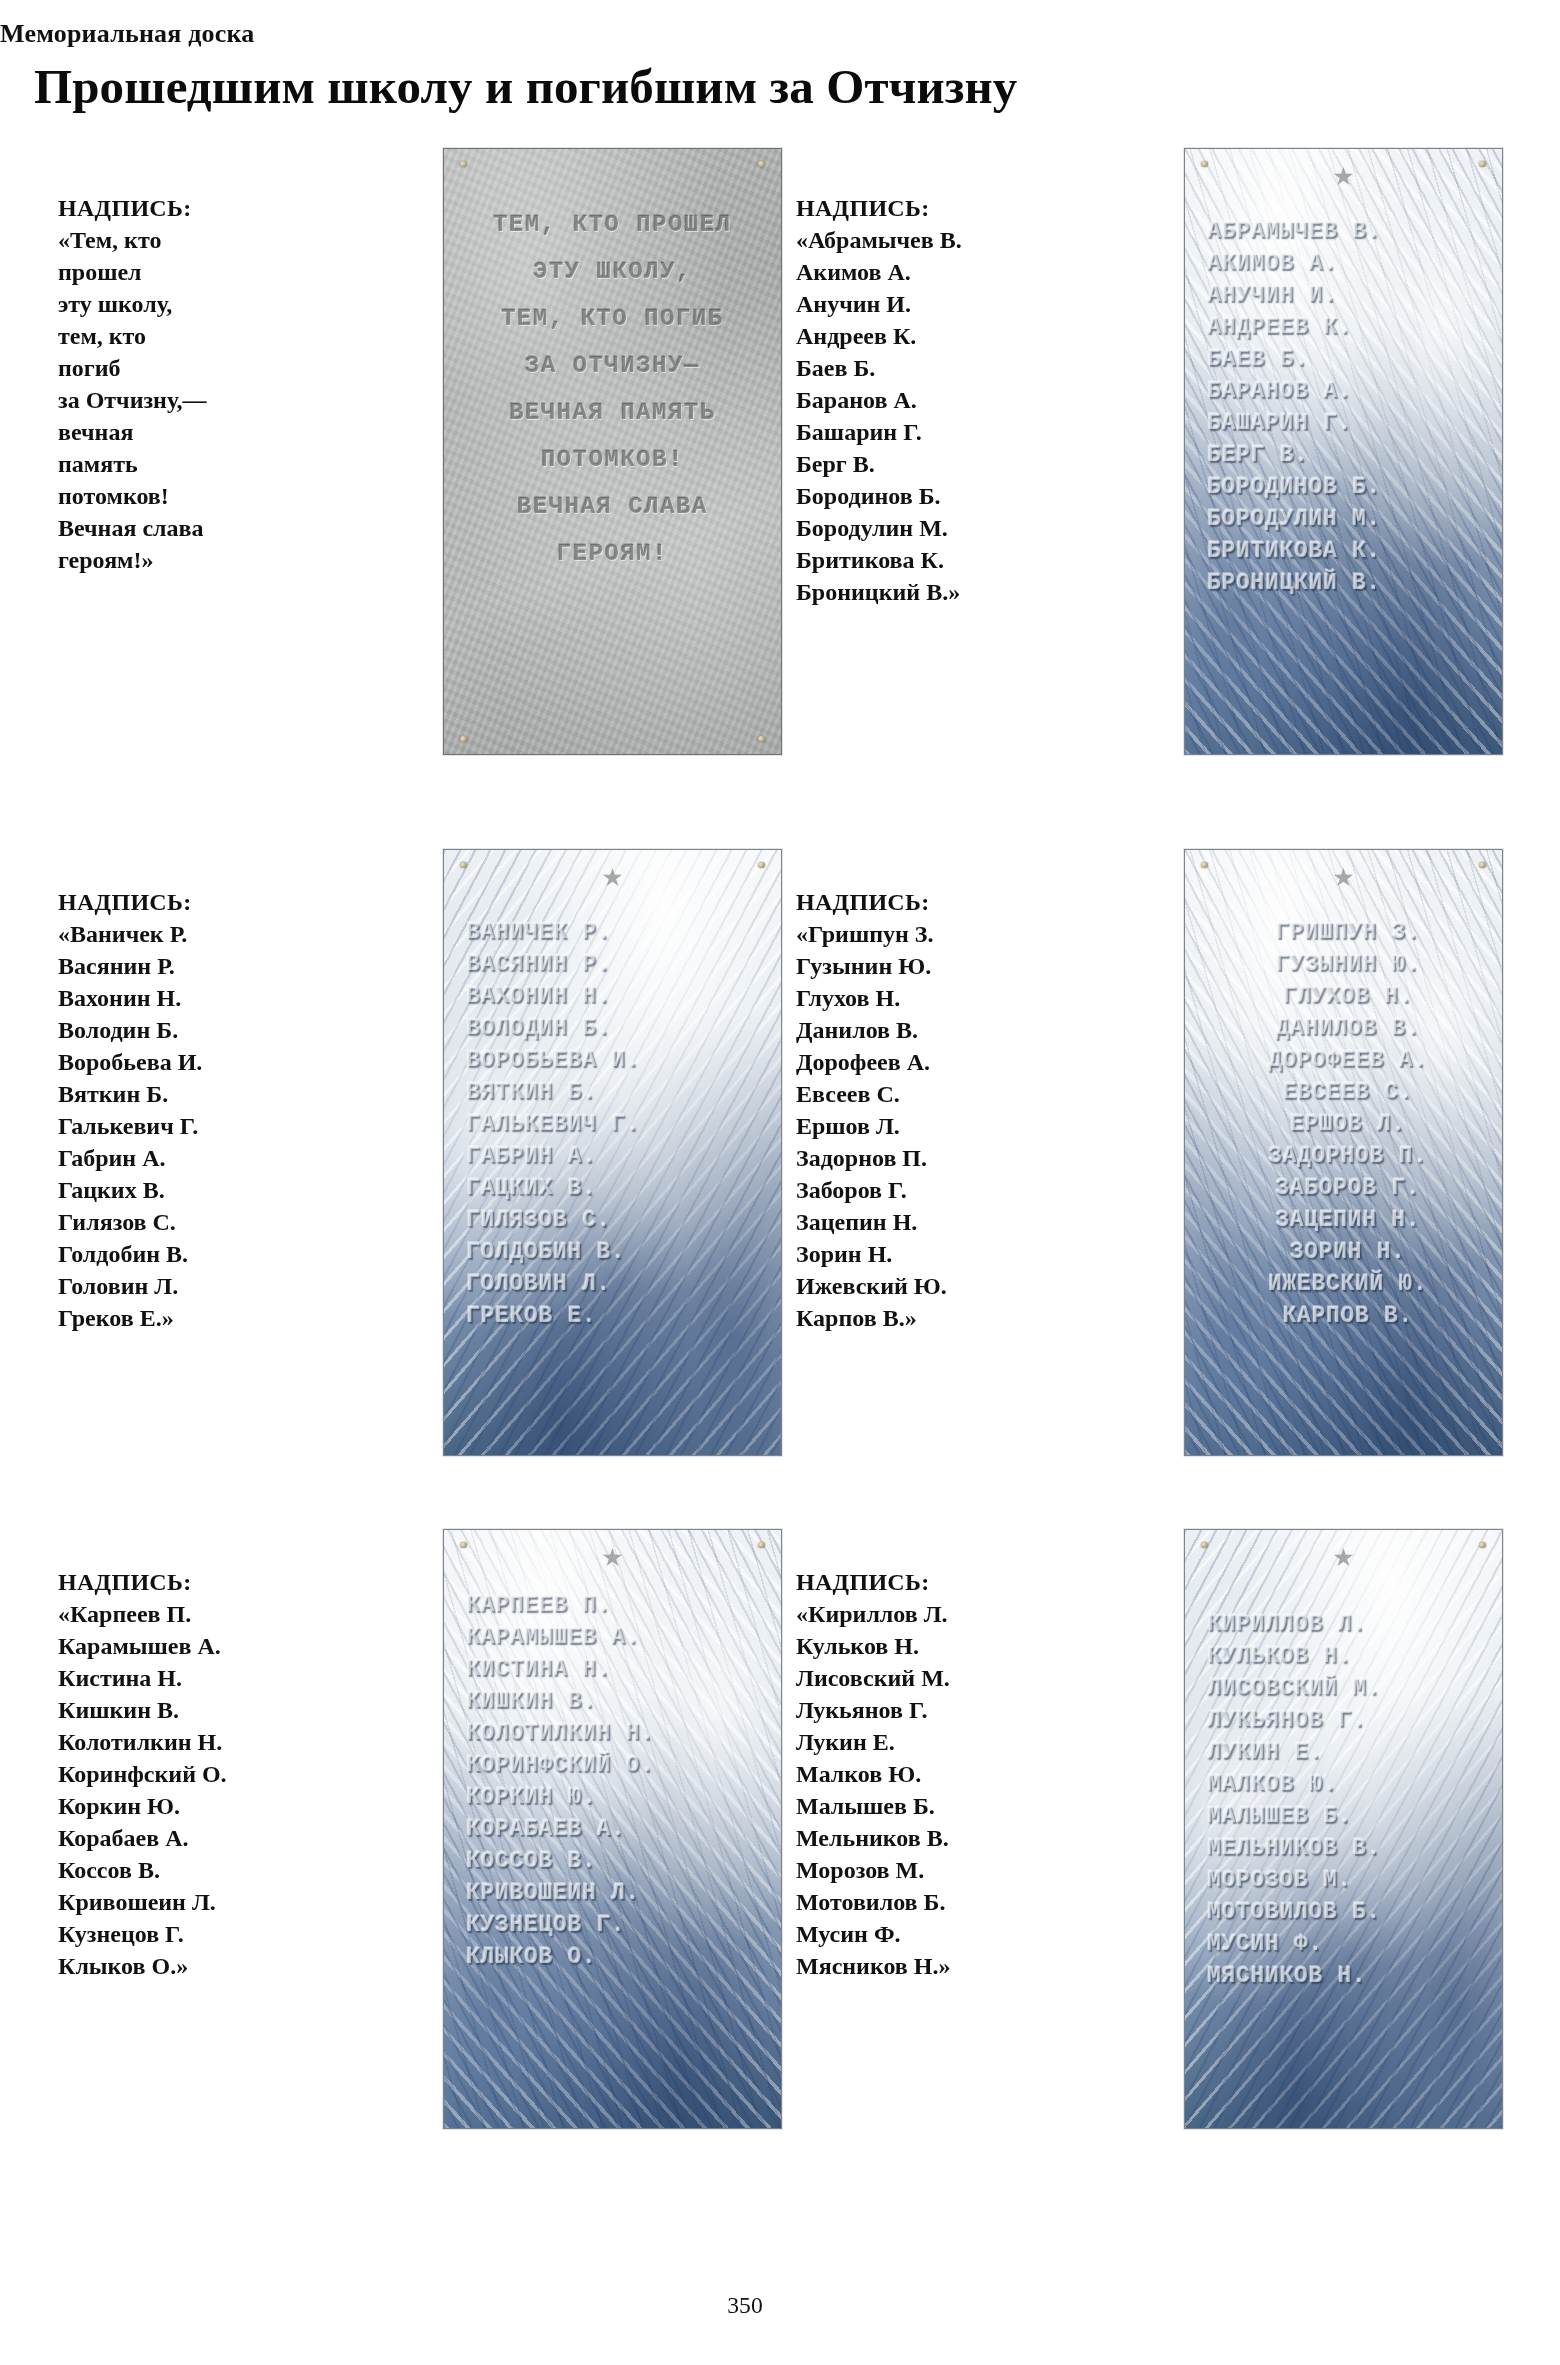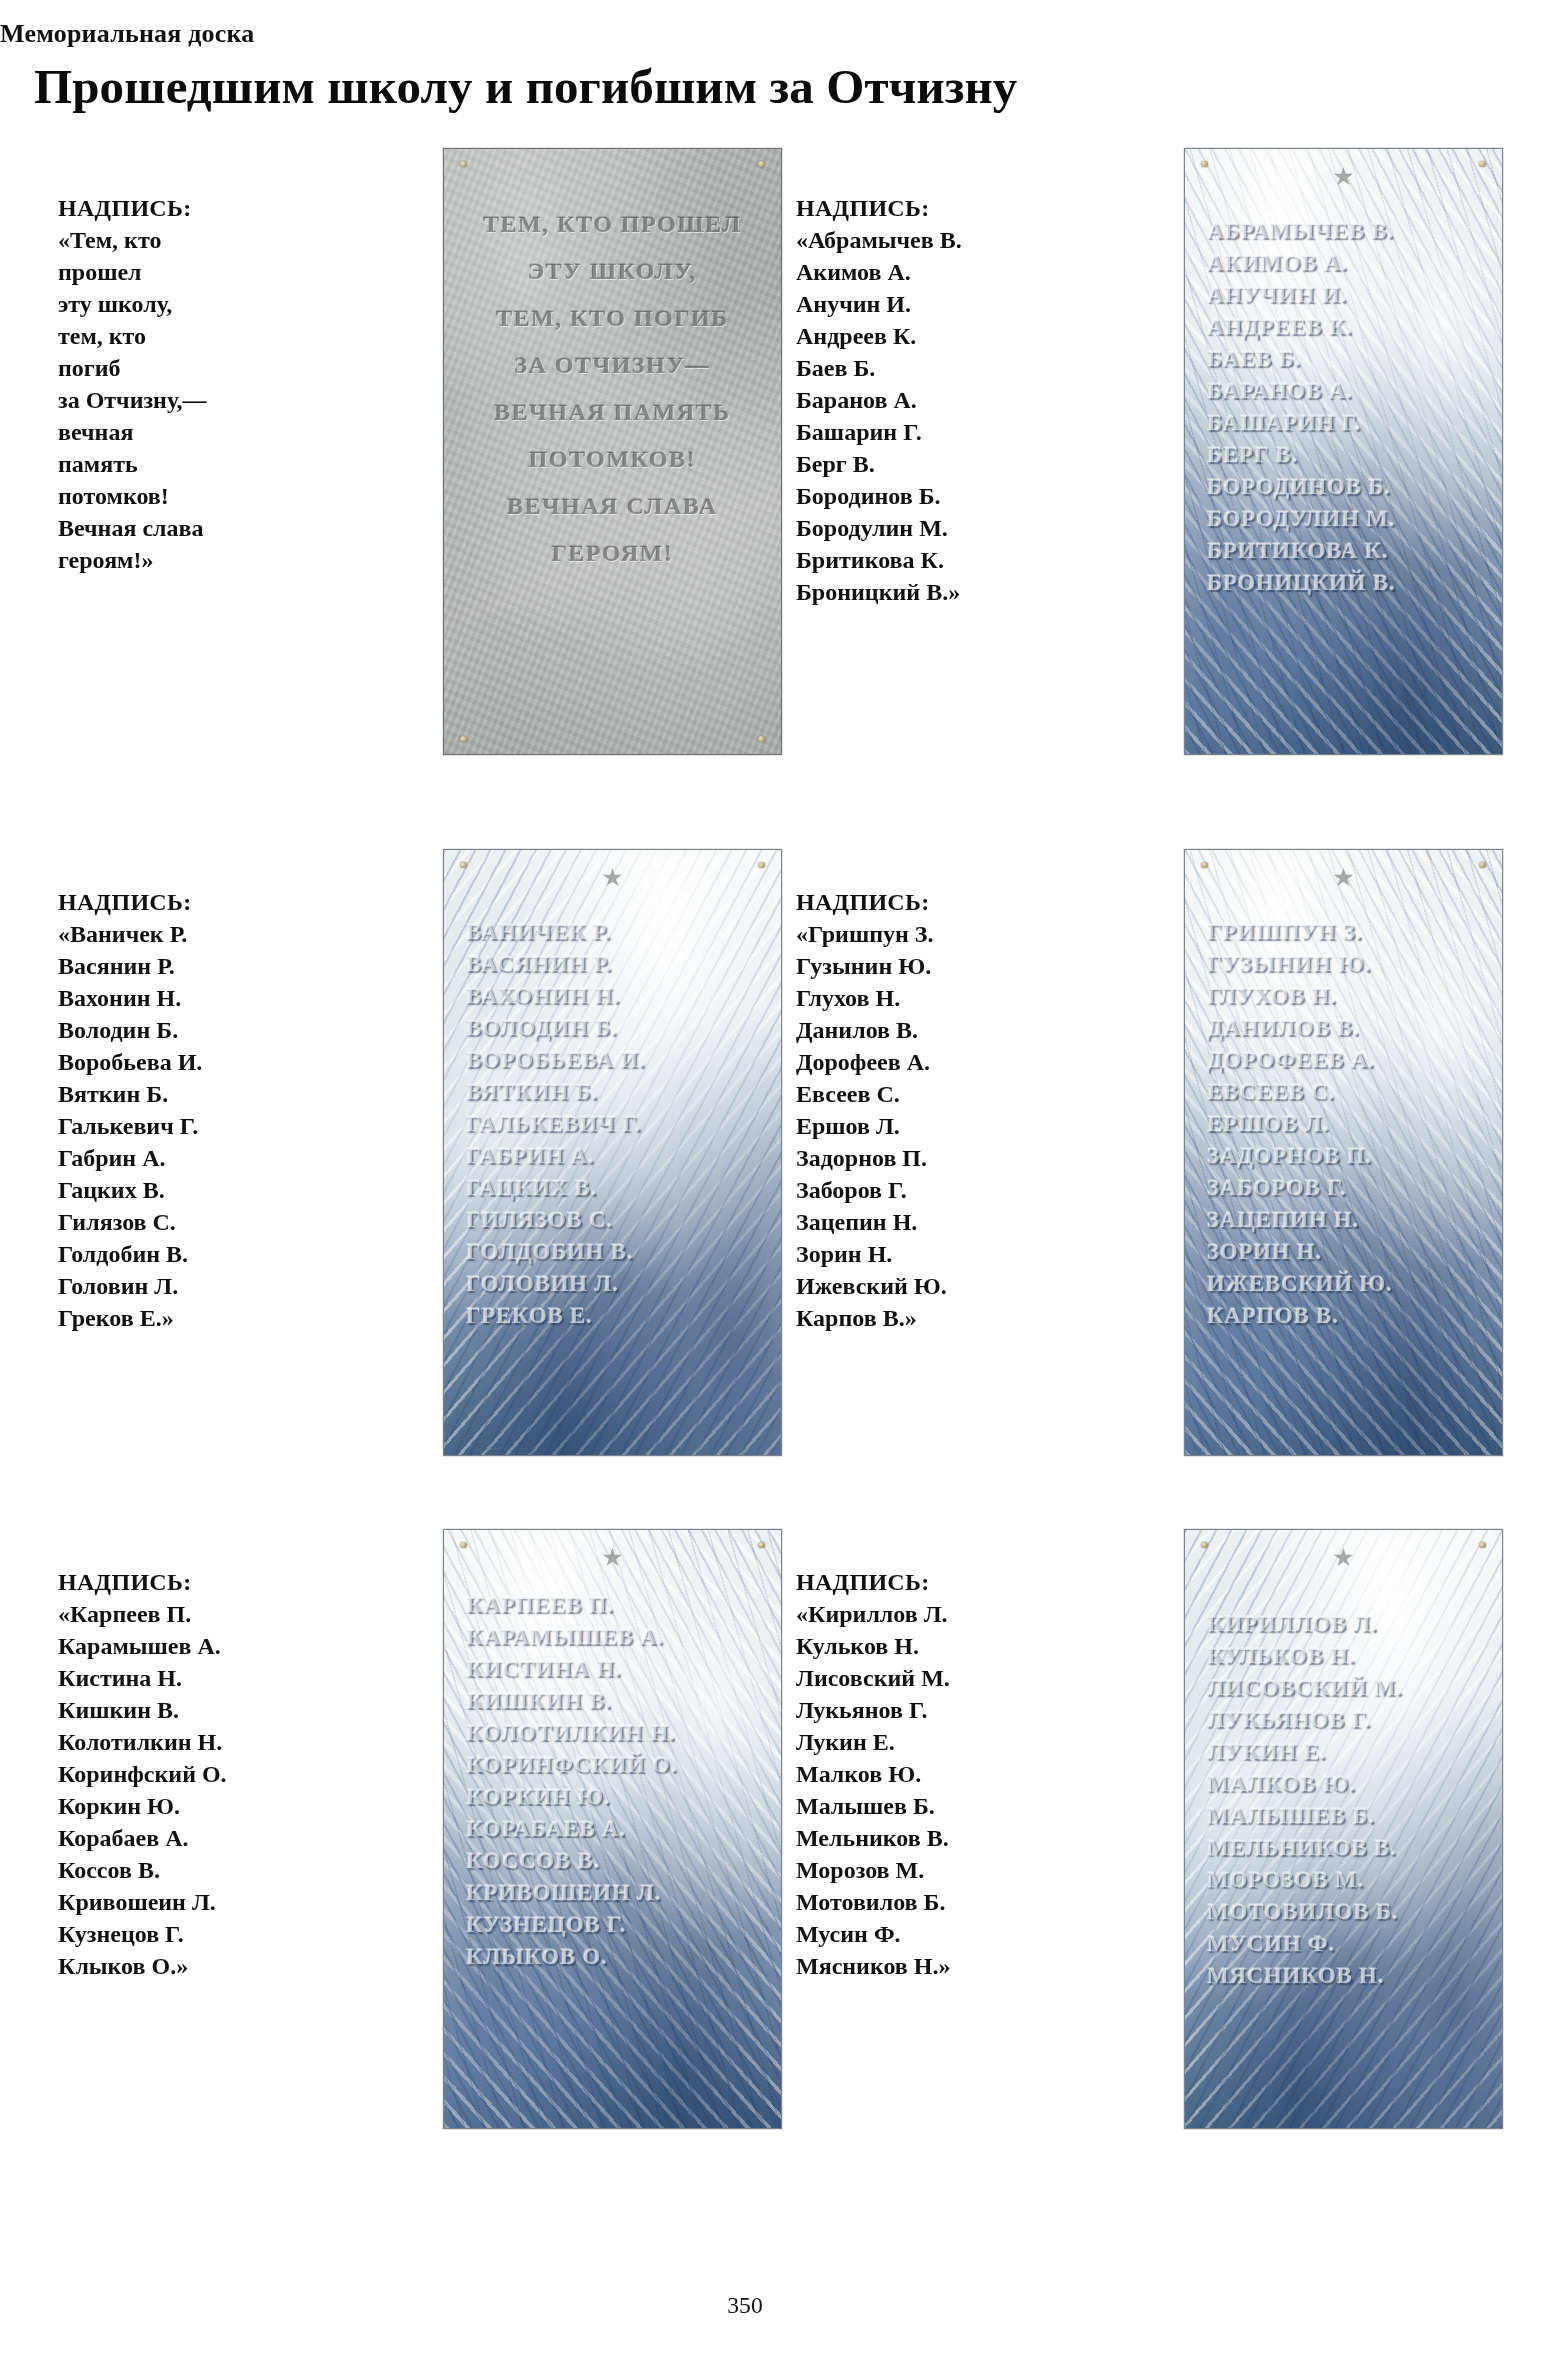--- a/index.html
+++ b/index.html
@@ -89,21 +89,21 @@
     position: relative;
     border: 1.5px solid #7d7f80;
     box-shadow: 0 0 0 0.7px rgba(0,0,0,0.15);
     overflow: hidden;
   }
   .plaque .engraved {
     position: absolute;
     left: 0; right: 0; top: 0; bottom: 0;
     padding: 29.5px 13.3px 13.3px 22px;
     box-sizing: border-box;
-    font-family: Liberation Serif, serif;
+    font-family: Liberation Mono, monospace;
     font-size: 23px;
     line-height: 32px;
     font-weight: 700;
     letter-spacing: 0.7px;
     color: rgba(70,72,70,0.55);
     text-shadow: 0.7px 0.7px 0 rgba(255,255,255,0.55), -0.7px -0.7px 0 rgba(0,0,0,0.18);
     white-space: pre-line;
     text-transform: uppercase;
   }
   .plaque .engraved.centered {
@@ -321,21 +321,21 @@
 Зорин Н.
 Ижевский Ю.
 Карпов В.»</span></div>
       </div>
 
       <div class="cell col-img-2" style="top:66px;">
         <div class="plaque mat-marble" style="width:317px;height:605px;">
           <span class="star">★</span>
           <span class="screw tl"></span>
           <span class="screw tr"></span>
-          <div class="engraved" style="padding-top:66px;">Гришпун З.
+          <div class="engraved" style="padding-top:66px;text-align:center;">Гришпун З.
 Гузынин Ю.
 Глухов Н.
 Данилов В.
 Дорофеев А.
 Евсеев С.
 Ершов Л.
 Задорнов П.
 Заборов Г.
 Зацепин Н.
 Зорин Н.

